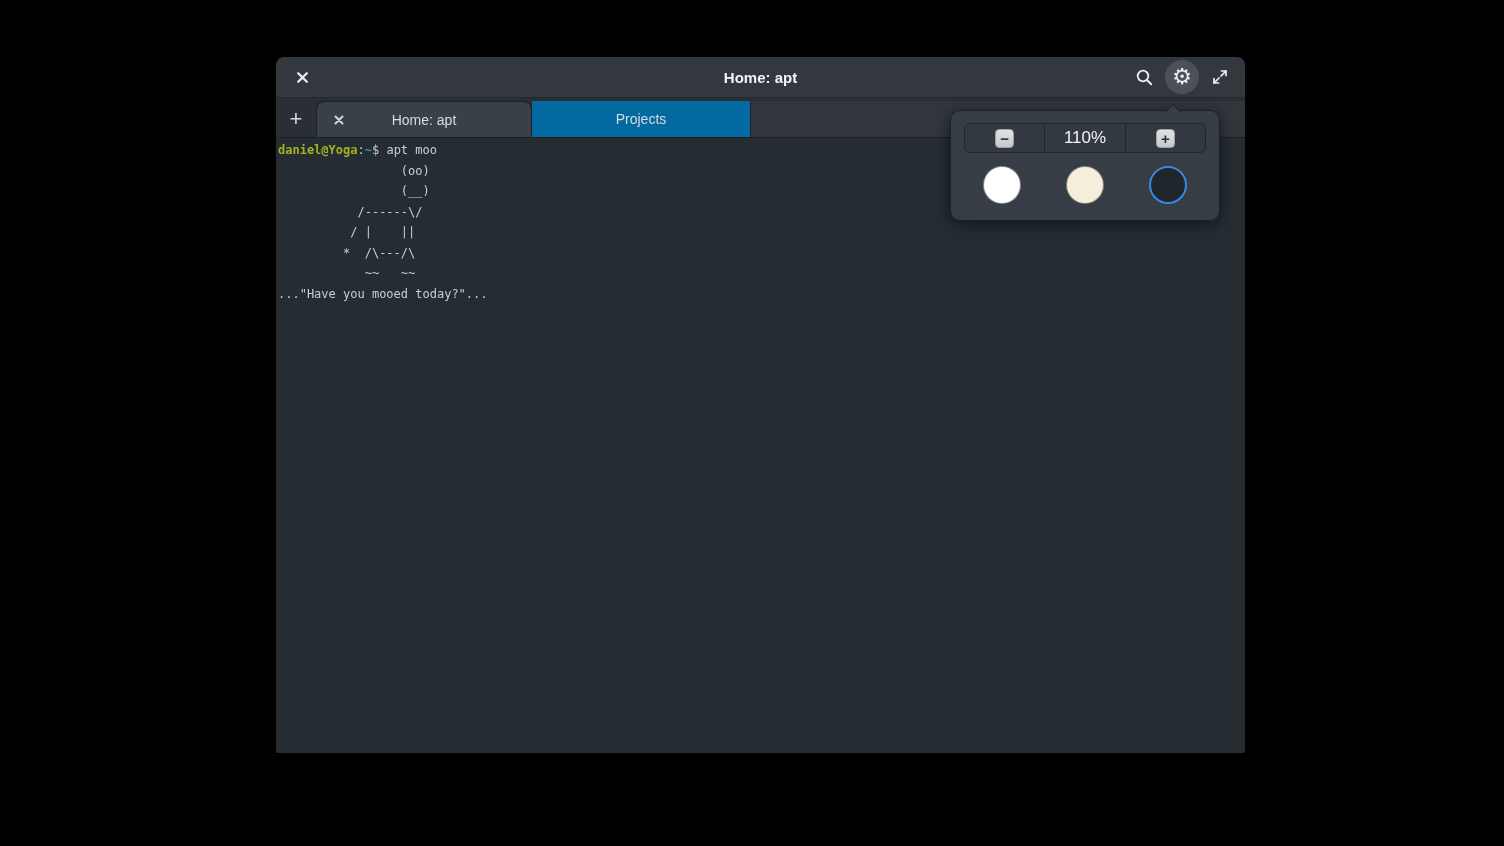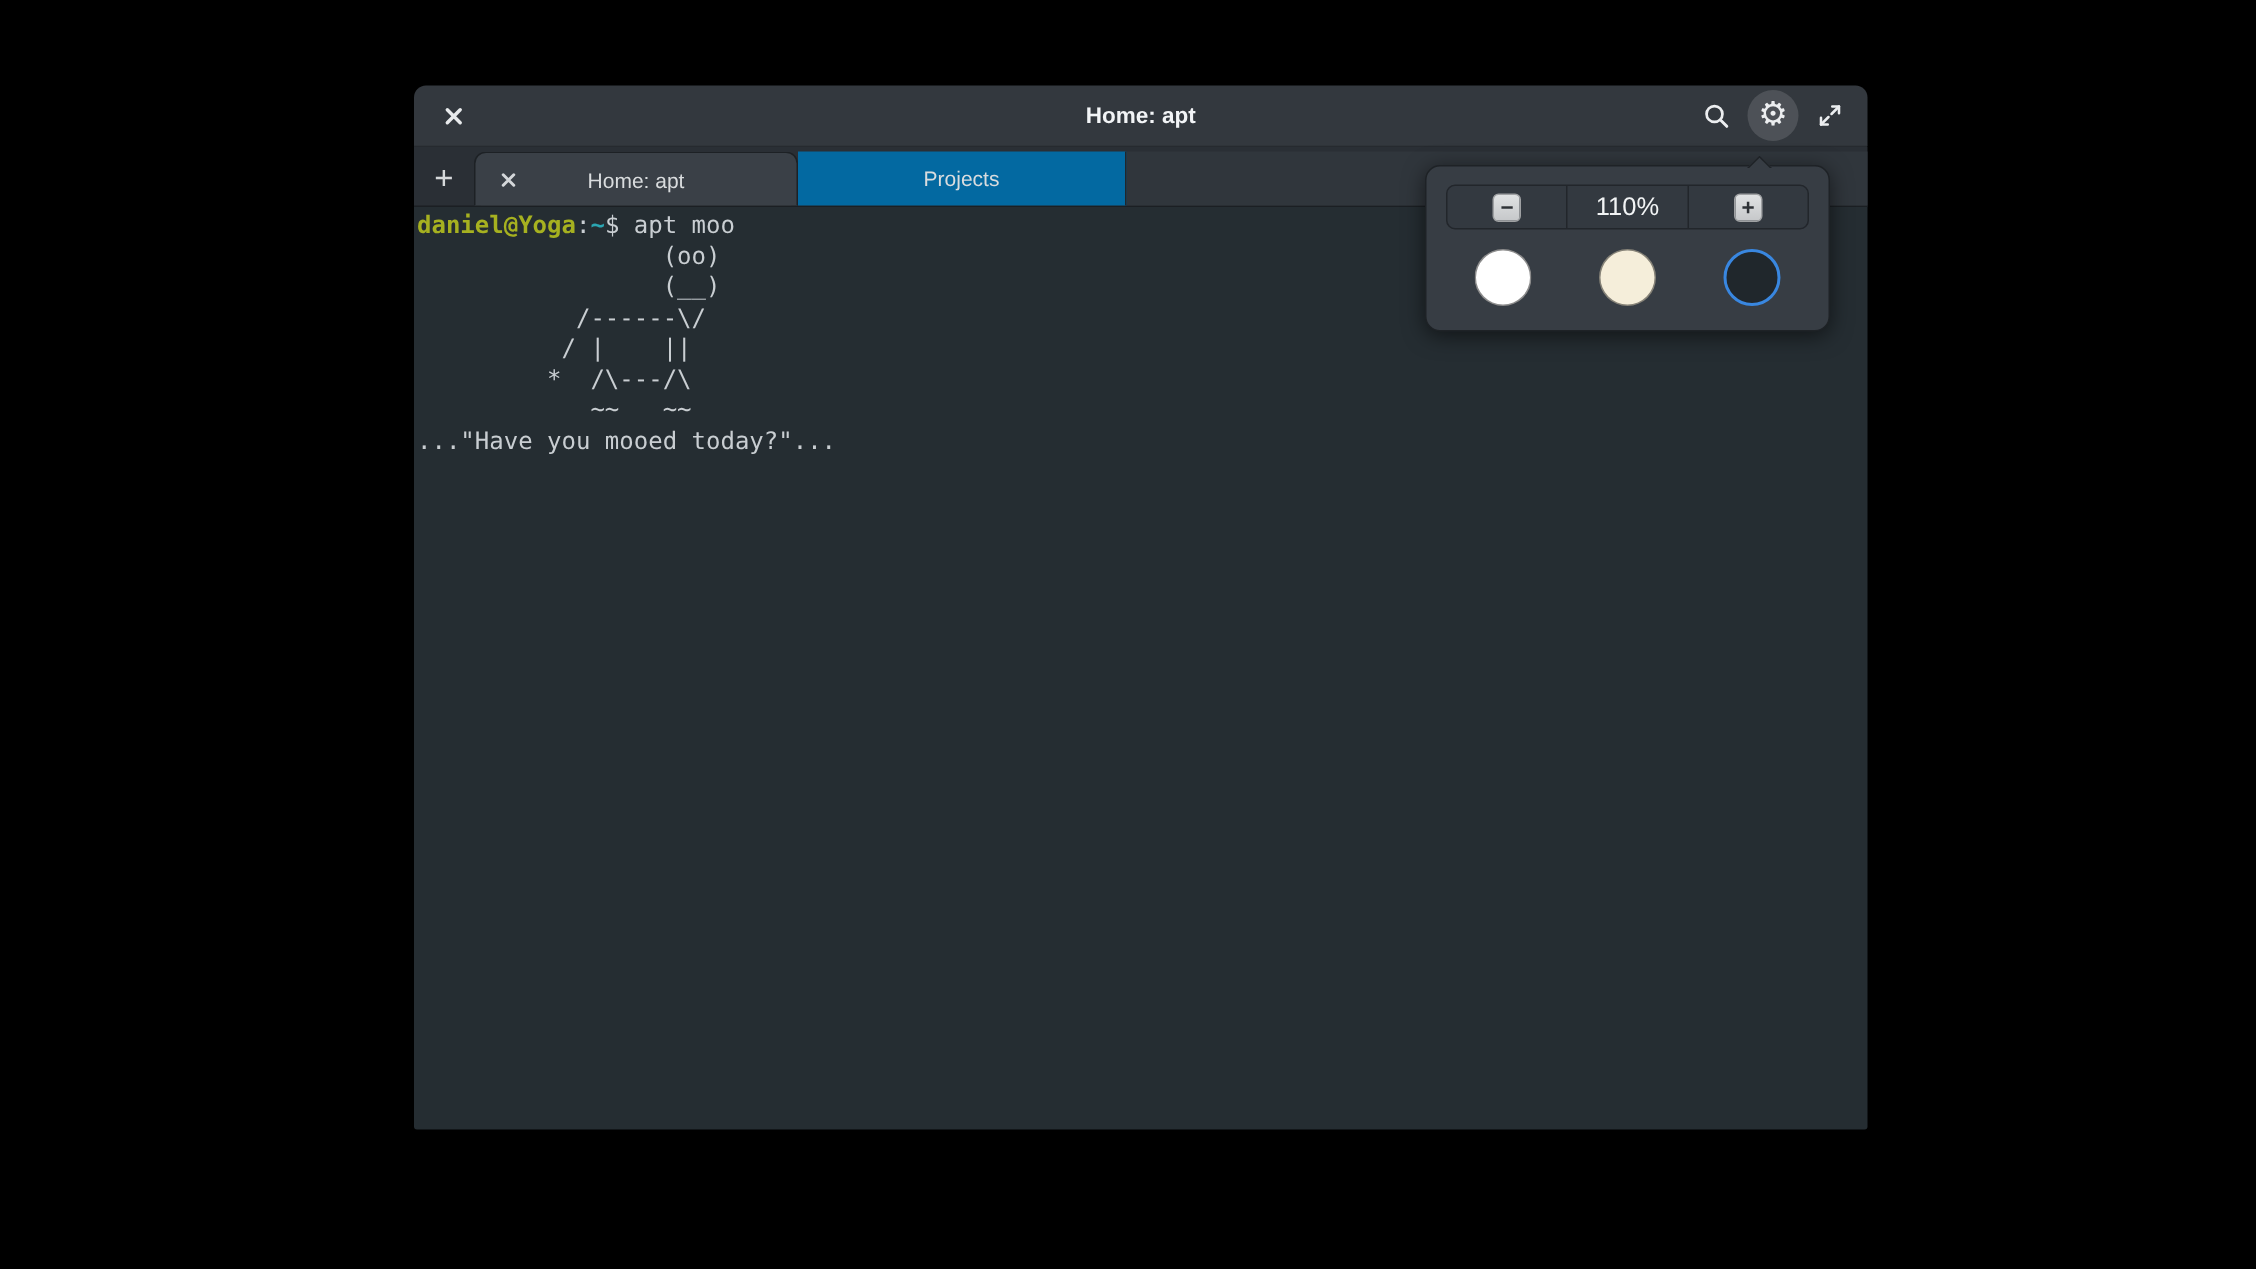--- a/index.html
+++ b/index.html
@@ -39,21 +39,21 @@
   .tab-label { color:#d9dcde; font-size:14px; }
   .tab-close { position:absolute; left:10px; top:50%; transform:translateY(-50%);
                width:24px; height:24px; border:none; background:transparent; border-radius:4px;
                display:flex; align-items:center; justify-content:center; cursor:pointer; }
   .tab-filler { flex:1; height:36px; background:#30363c; }
 
   
   .terminal { height:615px; background:#252d32; padding:2px 0 0 2px; overflow:hidden;
               border-radius:0 0 2px 2px; }
   .term-line { font-family:"DejaVu Sans Mono","Liberation Mono",monospace;
-               font-size:16px; line-height:20.5px; white-space:pre; color:#c9ced2; }
+               font-size:12px; line-height:20.5px; white-space:pre; color:#c9ced2; }
   .term-line .user { color:#a6b120; font-weight:bold; }
   .term-line .path { color:#2ba6b2; font-weight:bold; }
   .term-line .fg   { color:#c9ced2; }
   .cursor { display:inline-block; width:10px; height:16px;
             border:1.5px solid #c9ced2; transform:translateY(2px); }
 
   
   .popover { position:absolute; left:950px; top:110px; width:270px; height:111px;
              background:#373d44; border:1px solid #1e2226; border-radius:10px;
              box-shadow:0 3px 14px rgba(0,0,0,0.55); z-index:10; }

